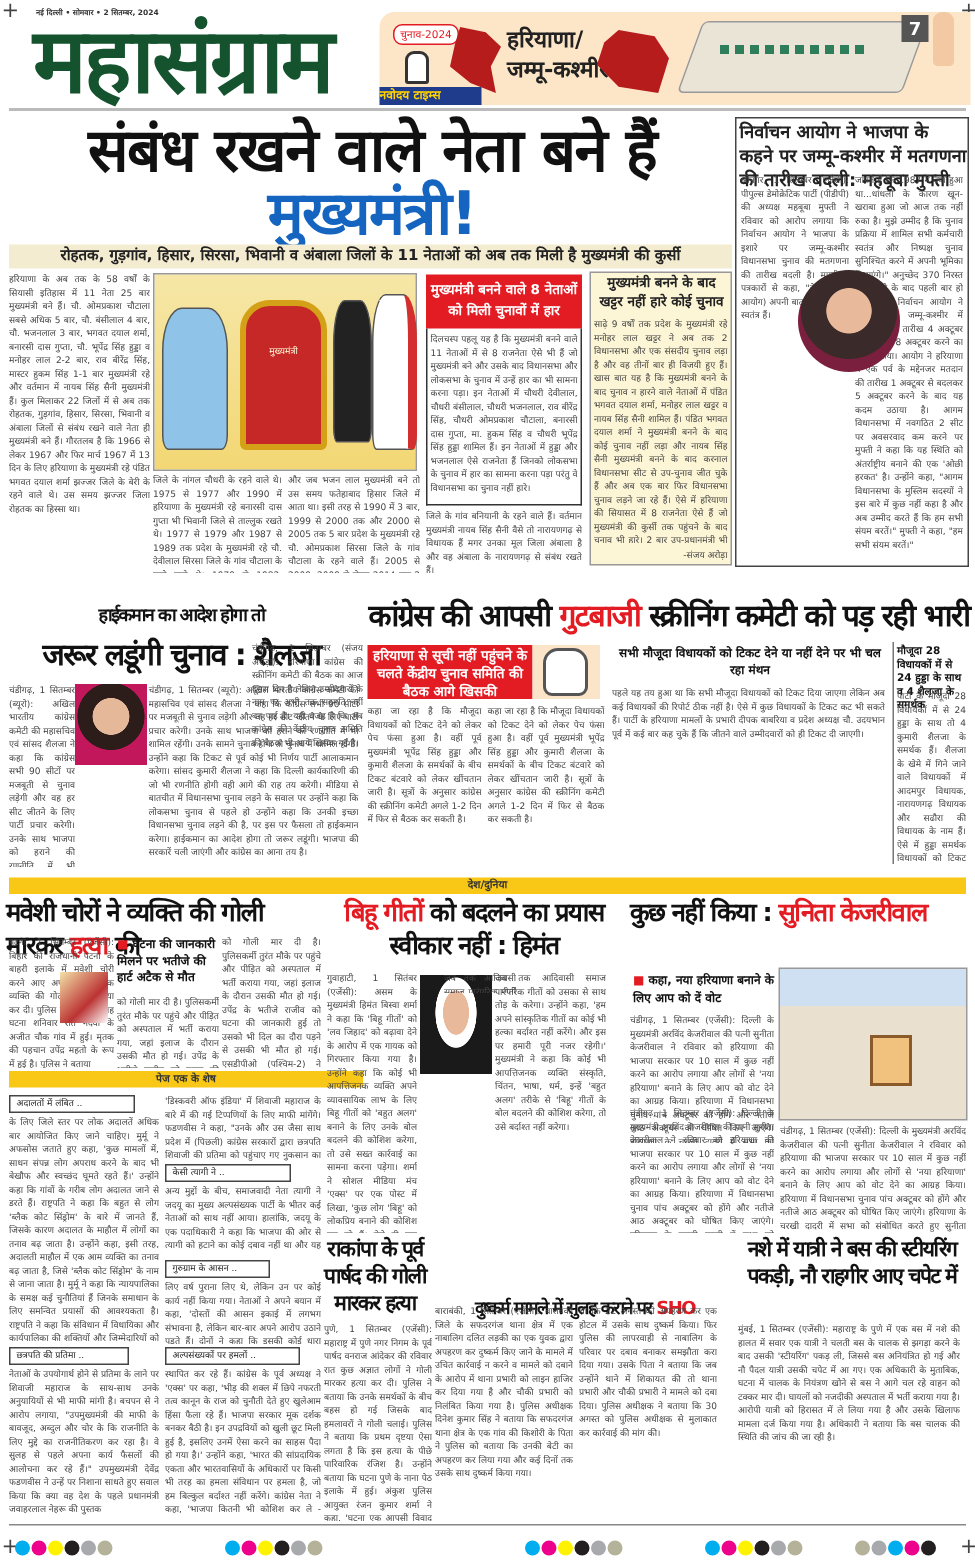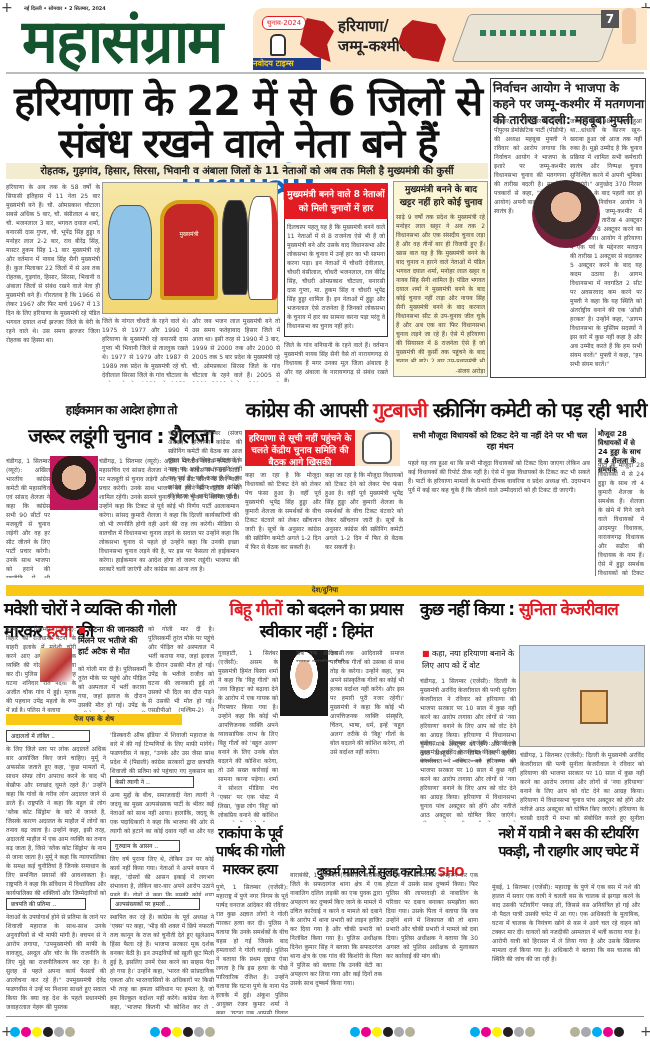--- a/index.html
+++ b/index.html
@@ -37,21 +37,21 @@
 .congress-img{left:355px;top:430px;width:45px;height:36px;background:#fbe4c8}
 .hand{left:362px;top:432px;width:30px;height:32px;border:2px solid #555;border-radius:10px 10px 6px 6px;background:#fff}
 .selja{left:48px;top:434px;width:48px;height:54px;background:radial-gradient(circle at 50% 40%,#e6b89a 0 30%,#2d1d1a 31% 55%,#c2185b 56%)}
 .yellowbar{left:6px;top:585px;width:638px;height:11px;background:#f9c817;text-align:center;font-size:7px;font-weight:bold;color:#333;line-height:11px}
 .sideinfo{left:595px;top:428px;width:50px;height:148px;border-left:1px solid #777;background:#fff}
 .sideinfo-h{left:598px;top:430px;width:48px;font-size:7px;font-weight:bold;line-height:9px;color:#111}
 .img-thief2{left:40px;top:648px;width:32px;height:34px;background:linear-gradient(135deg,#f3e1a8,#b33 60%,#fff)}
 .himanta{left:280px;top:650px;width:48px;height:66px;background:radial-gradient(ellipse at 50% 38%,#e8b99a 0 25%,#fff 26% 40%,#1a1a1a 41%)}
 .kejri-photo{left:519px;top:645px;width:126px;height:102px;background:linear-gradient(#cfe0f2 0 25%,#e9e0d0 25%);border:1px solid #999}
 .bullet::before{content:"■ ";color:#e31b23}
-.shesh{left:6px;top:714px;width:176px;height:11px;background:#f9c817;text-align:center;font-size:7px;font-weight:bold;color:#333;line-height:11px}
+.shesh{left:6px;top:714px;width:236px;height:11px;background:#f9c817;text-align:center;font-size:7px;font-weight:bold;color:#333;line-height:11px}
 .subbox{border:1px solid #444;font-size:6px;line-height:10px;padding-left:4px;color:#222;background:#fff}
 .dot{display:inline-block;width:10px;height:10px;border-radius:50%;margin-right:1px}
 </style>
 </head>
 <body>
 
 <div class="abs crop" style="left:1px;top:0">+</div>
 <div class="abs crop" style="left:640px;top:0">+</div>
 <div class="abs dateline">नई दिल्ली • सोमवार • 2 सितम्बर, 2024</div>
 <div class="abs masthead">महासंग्राम</div>
@@ -66,21 +66,20 @@
   <div>जम्मू-कश्मीर</div>
 </div>
 <div class="abs map2"></div>
 <div class="abs evm"></div>
 <div class="abs" style="left:480px;top:30px;width:100px;height:6px;background:repeating-linear-gradient(90deg,#2e7d5b 0 6px,transparent 6px 10px)"></div>
 <div class="abs pagenum">7</div>
 <div class="abs" style="left:622px;top:8px;width:14px;height:36px;background:#f3c9a4;border-radius:6px 6px 3px 3px"></div>
 <div class="abs hrule"></div>
 
 <div class="abs lead-h">
-  <div>हरियाणा के 22 में से 6 जिलों से</div>
   <div><span>संबंध रखने वाले नेता बने हैं</span> <span class="accent">मुख्यमंत्री!</span></div>
 </div>
 <div class="abs strap">रोहतक, गुड़गांव, हिसार, सिरसा, भिवानी व अंबाला जिलों के 11 नेताओं को अब तक मिली है मुख्यमंत्री की कुर्सी</div>
 
 <div class="abs col" style="left:6px;top:182px;width:94px;height:198px">हरियाणा के अब तक के 58 वर्षों के सियासी इतिहास में 11 नेता 25 बार मुख्यमंत्री बने हैं। चौ. ओमप्रकाश चौटाला सबसे अधिक 5 बार, चौ. बंसीलाल 4 बार, चौ. भजनलाल 3 बार, भगवत दयाल शर्मा, बनारसी दास गुप्ता, चौ. भूपेंद्र सिंह हुड्डा व मनोहर लाल 2-2 बार, राव बीरेंद्र सिंह, मास्टर हुकम सिंह 1-1 बार मुख्यमंत्री रहे और वर्तमान में नायब सिंह सैनी मुख्यमंत्री हैं। कुल मिलाकर 22 जिलों में से अब तक रोहतक, गुड़गांव, हिसार, सिरसा, भिवानी व अंबाला जिलों से संबंध रखने वाले नेता ही मुख्यमंत्री बने हैं। गौरतलब है कि 1966 से लेकर 1967 और फिर मार्च 1967 में 13 दिन के लिए हरियाणा के मुख्यमंत्री रहे पंडित भगवत दयाल शर्मा झज्जर जिले के बेरी के रहने वाले थे। उस समय झज्जर जिला रोहतक का हिस्सा था।</div>
 
 <div class="abs cartoon"></div>
 <div class="abs fig" style="left:108px;top:205px;width:44px;height:95px;background:#8fc3e8"></div>
 <div class="abs throne"></div>
 <div class="abs throne-label">मुख्यमंत्री</div>
@@ -163,21 +162,21 @@
 </div>
 <div class="abs col" style="left:218px;top:648px;width:60px;height:174px">गुवाहाटी, 1 सितंबर (एजेंसी): असम के मुख्यमंत्री हिमंत बिस्वा शर्मा ने कहा कि 'बिहू गीतों' को 'लव जिहाद' को बढ़ावा देने के आरोप में एक गायक को गिरफ्तार किया गया है। उन्होंने कहा कि कोई भी आपत्तिजनक व्यक्ति अपने व्यावसायिक लाभ के लिए बिहू गीतों को 'बहुत अलग' बनाने के लिए उनके बोल बदलने की कोशिश करेगा, तो उसे सख्त कार्रवाई का सामना करना पड़ेगा। शर्मा ने सोशल मीडिया मंच 'एक्स' पर एक पोस्ट में लिखा, 'कुछ लोग 'बिहू' को लोकप्रिय बनाने की कोशिश कर रहे हैं। ऐसे ही एक गायक अलफाज हुसैन को पुलिस ने आज गिरफ्तार कर लिया है।' पोस्ट के साथ साझा की गई 2.27 मिनट की वीडियो क्लिप में शर्मा ने जोर देकर कहा कि</div>
 <div class="abs himanta"></div>
 <div class="abs col" style="left:296px;top:648px;width:48px;height:14px">जब तक आदिवासी समाज पारंपरिक गीतों को उसका से साथ तोड़ के करेगा। उन्होंने कहा, 'हम अपने सांस्कृतिक गीतों का कोई भी हल्का बर्दाश्त नहीं करेंगे। और इस पर हमारी पूरी नजर रहेगी।' मुख्यमंत्री ने कहा कि कोई भी आपत्तिजनक व्यक्ति संस्कृति, चिंतन, भाषा, धर्म, इन्हें 'बहुत अलग' तरीके से 'बिहू' गीतों के बोल बदलने की कोशिश करेगा, तो उसे बर्दाश्त नहीं करेगा।</div>
 <div class="abs col" style="left:330px;top:648px;width:74px;height:174px">जब तक आदिवासी समाज पारंपरिक गीतों को उसका से साथ तोड़ के करेगा। उन्होंने कहा, 'हम अपने सांस्कृतिक गीतों का कोई भी हल्का बर्दाश्त नहीं करेंगे। और इस पर हमारी पूरी नजर रहेगी।' मुख्यमंत्री ने कहा कि कोई भी आपत्तिजनक व्यक्ति संस्कृति, चिंतन, भाषा, धर्म, इन्हें 'बहुत अलग' तरीके से 'बिहू' गीतों के बोल बदलने की कोशिश करेगा, तो उसे बर्दाश्त नहीं करेगा।</div>
 
 <div class="abs h2" style="left:420px;top:598px;width:228px;font-size:17px;line-height:22px;text-align:left">
   <span>कुछ नहीं किया :</span>
   <span class="red">सुनिता केजरीवाल</span>
 </div>
-<div class="abs bullet" style="left:422px;top:648px;width:96px;font-size:8px;line-height:12px;font-weight:normal;color:#111">कहा, नया हरियाणा बनाने के लिए आप को दें वोट</div>
+<div class="abs bullet" style="left:422px;top:648px;width:96px;font-size:8px;line-height:12px;font-weight:bold;color:#111">कहा, नया हरियाणा बनाने के लिए आप को दें वोट</div>
 <div class="abs kejri-photo"></div>
 <div class="abs" style="left:580px;top:690px;width:28px;height:34px;background:#f1c27d;border:2px solid #8a5a2b"></div>
 <div class="abs col" style="left:420px;top:676px;width:96px;height:86px">चंडीगढ़, 1 सितम्बर (एजेंसी): दिल्ली के मुख्यमंत्री अरविंद केजरीवाल की पत्नी सुनीता केजरीवाल ने रविवार को हरियाणा की भाजपा सरकार पर 10 साल में कुछ नहीं करने का आरोप लगाया और लोगों से 'नया हरियाणा' बनाने के लिए आप को वोट देने का आग्रह किया। हरियाणा में विधानसभा चुनाव पांच अक्टूबर को होंगे और नतीजे आठ अक्टूबर को घोषित किए जाएंगे। हरियाणा के चरखी दादरी में सभा को संबोधित करते हुए सुनीता केजरीवाल ने लोगों से पूछा कि क्या उन्होंने भाजपा के 10 साल के कार्यकाल के दौरान स्कूलों, अस्पताल या सरकारी स्वास्थ्य सुविधाओं में कोई सुधार देखा है। सुनीता केजरीवाल ने दावा किया कि 10 साल में भाजपा ने कुछ नहीं किया। अरविंद केजरीवाल को 'हरियाणा का लाल' बताते हुए सुनीता केजरीवाल ने कहा, 'कोई माई का लाल उन्हें नहीं रोक सकता'। सुनीता केजरीवाल ने कहा, 'मेरे पति 16 अगस्त 1968 को जन्मे थे। जिस दिन उनका जन्म हुआ, उस दिन कृष्ण जन्माष्टमी थी। मुझे लगता है कि भगवान ने केजरीवाल को कुछ विशेष करने के लिए भेजा है।' सुनीता केजरीवाल ने लोगों से आग्रह किया कि मतदान के दौरान एक भी वोट भाजपा को नहीं जाना चाहिए। उन्होंने कहा कि सभी को 'झाड़ू' का बटन अवश्य दबाना चाहिए।</div>
 <div class="abs col" style="left:420px;top:738px;width:96px;height:84px">चंडीगढ़, 1 सितम्बर (एजेंसी): दिल्ली के मुख्यमंत्री अरविंद केजरीवाल की पत्नी सुनीता केजरीवाल ने रविवार को हरियाणा की भाजपा सरकार पर 10 साल में कुछ नहीं करने का आरोप लगाया और लोगों से 'नया हरियाणा' बनाने के लिए आप को वोट देने का आग्रह किया। हरियाणा में विधानसभा चुनाव पांच अक्टूबर को होंगे और नतीजे आठ अक्टूबर को घोषित किए जाएंगे। हरियाणा के चरखी दादरी में सभा को संबोधित करते हुए सुनीता केजरीवाल ने लोगों से पूछा कि क्या उन्होंने भाजपा के 10 साल के कार्यकाल के दौरान स्कूलों, अस्पताल या सरकारी स्वास्थ्य सुविधाओं में कोई सुधार देखा है। सुनीता केजरीवाल ने दावा किया कि 10 साल में भाजपा ने कुछ नहीं किया। अरविंद केजरीवाल को 'हरियाणा का लाल' बताते हुए सुनीता केजरीवाल ने कहा, 'कोई माई का लाल उन्हें नहीं रोक सकता'। सुनीता केजरीवाल ने कहा, 'मेरे पति 16 अगस्त 1968 को जन्मे थे। जिस दिन उनका जन्म हुआ, उस दिन कृष्ण जन्माष्टमी थी। मुझे लगता है कि भगवान ने केजरीवाल को कुछ विशेष करने के लिए भेजा है।' सुनीता केजरीवाल ने लोगों से आग्रह किया कि मतदान के दौरान एक भी वोट भाजपा को नहीं जाना चाहिए। उन्होंने कहा कि सभी को 'झाड़ू' का बटन अवश्य दबाना चाहिए।</div>
 <div class="abs col" style="left:520px;top:750px;width:124px;height:72px">चंडीगढ़, 1 सितम्बर (एजेंसी): दिल्ली के मुख्यमंत्री अरविंद केजरीवाल की पत्नी सुनीता केजरीवाल ने रविवार को हरियाणा की भाजपा सरकार पर 10 साल में कुछ नहीं करने का आरोप लगाया और लोगों से 'नया हरियाणा' बनाने के लिए आप को वोट देने का आग्रह किया। हरियाणा में विधानसभा चुनाव पांच अक्टूबर को होंगे और नतीजे आठ अक्टूबर को घोषित किए जाएंगे। हरियाणा के चरखी दादरी में सभा को संबोधित करते हुए सुनीता केजरीवाल ने लोगों से पूछा कि क्या उन्होंने भाजपा के 10 साल के कार्यकाल के दौरान स्कूलों, अस्पताल या सरकारी स्वास्थ्य सुविधाओं में कोई सुधार देखा है। सुनीता केजरीवाल ने दावा किया कि 10 साल में भाजपा ने कुछ नहीं किया। अरविंद केजरीवाल को 'हरियाणा का लाल' बताते हुए सुनीता केजरीवाल ने कहा, 'कोई माई का लाल उन्हें नहीं रोक सकता'। सुनीता केजरीवाल ने कहा, 'मेरे पति 16 अगस्त 1968 को जन्मे थे। जिस दिन उनका जन्म हुआ, उस दिन कृष्ण जन्माष्टमी थी। मुझे लगता है कि भगवान ने केजरीवाल को कुछ विशेष करने के लिए भेजा है।' सुनीता केजरीवाल ने लोगों से आग्रह किया कि मतदान के दौरान एक भी वोट भाजपा को नहीं जाना चाहिए। उन्होंने कहा कि सभी को 'झाड़ू' का बटन अवश्य दबाना चाहिए।</div>
 
 <div class="abs h2" style="left:214px;top:824px;width:72px;font-size:14px;line-height:18px">राकांपा के पूर्व पार्षद की गोली मारकर हत्या</div>
 <div class="abs col" style="left:216px;top:882px;width:72px;height:132px">पुणे, 1 सितम्बर (एजेंसी): महाराष्ट्र में पुणे नगर निगम के पूर्व पार्षद वनराज आंदेकर की रविवार रात कुछ अज्ञात लोगों ने गोली मारकर हत्या कर दी। पुलिस ने बताया कि उनके समर्थकों के बीच बहस हो गई जिसके बाद हमलावरों ने गोली चलाई। पुलिस ने बताया कि प्रथम दृष्टया ऐसा लगता है कि इस हत्या के पीछे पारिवारिक रंजिश है। उन्होंने बताया कि घटना पुणे के नाना पेठ इलाके में हुई। अंकुश पुलिस आयुक्त रंजन कुमार शर्मा ने कहा, 'घटना एक आपसी विवाद में हुई लगती है। आरोपियों की तलाश के लिए टीमें गठित की गई हैं। घायल आंदेकर को तुरंत एक स्थानीय अस्पताल ले जाया गया, जहां डॉक्टरों ने उन्हें मृत घोषित कर दिया।</div>
 
 <div class="abs h2" style="left:290px;top:862px;width:200px;font-size:12px;line-height:20px">

